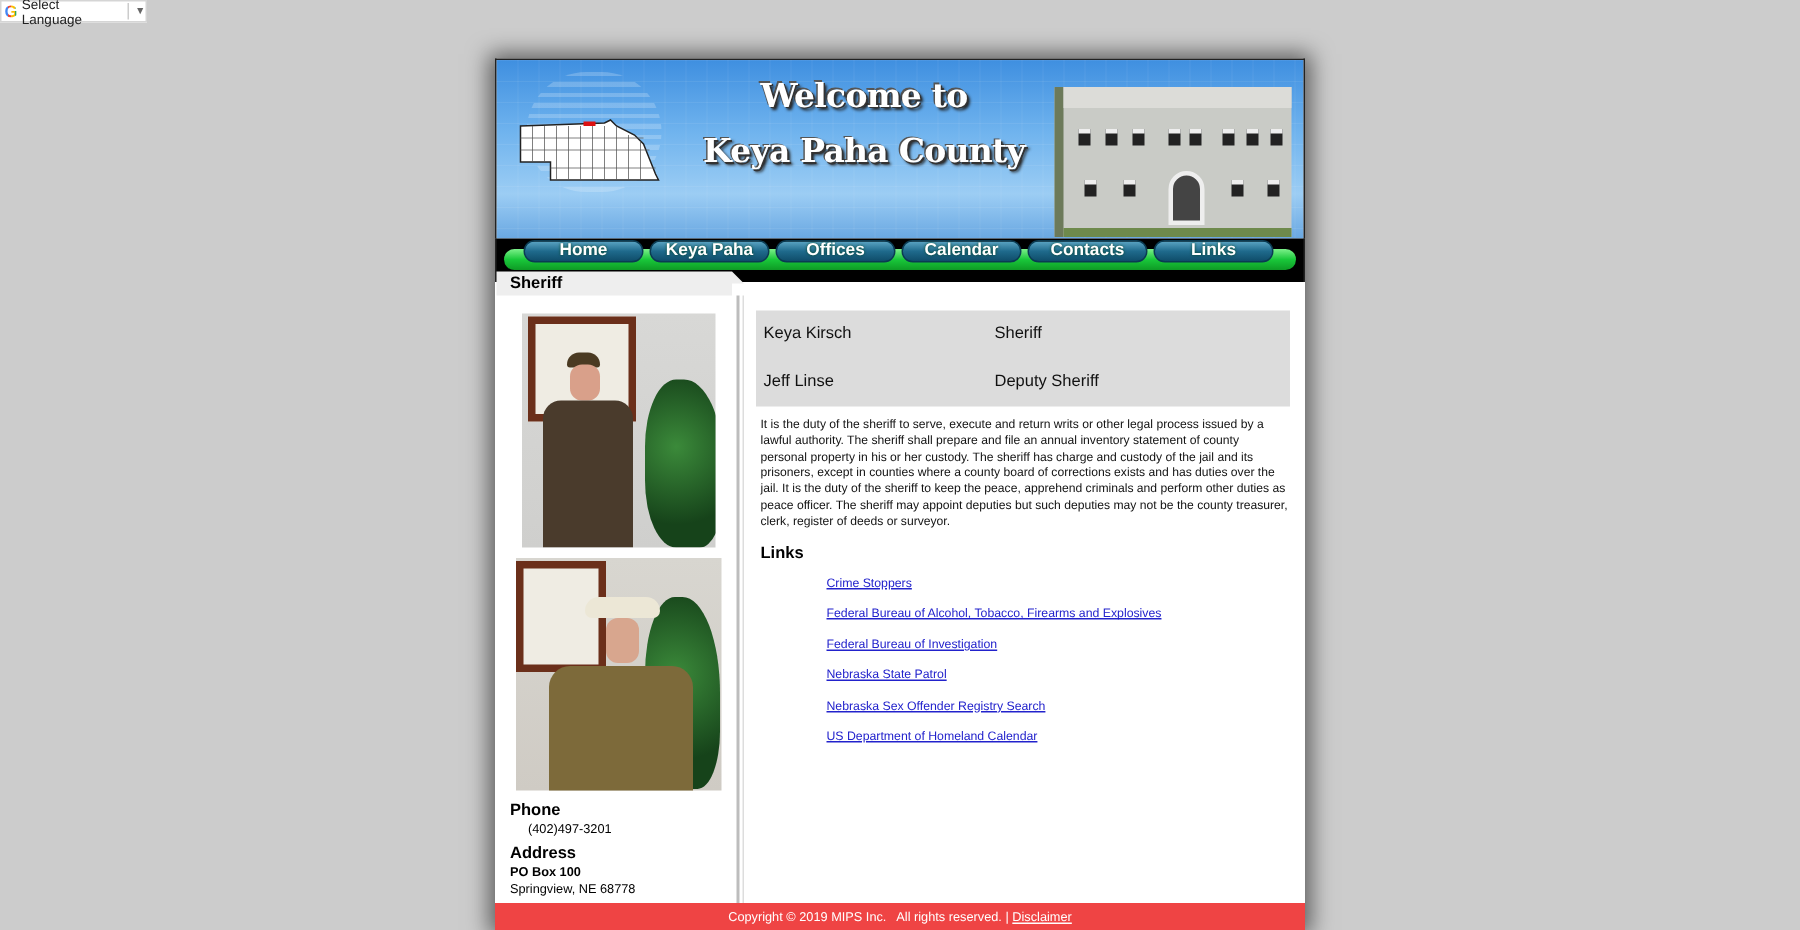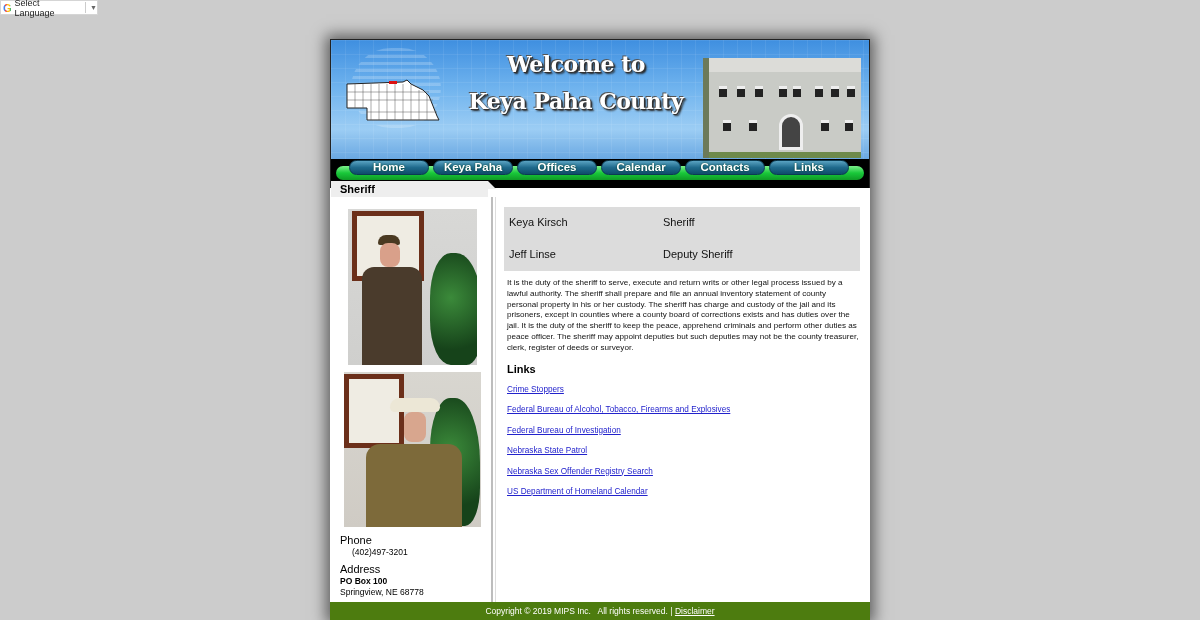--- a/index.html
+++ b/index.html
@@ -47,37 +47,37 @@
 
   
   .left { position: absolute; left: 0; top: 158px; width: 163px; height: 405px; border-right: 2px solid #bdbdbd; }
   .photo { position: absolute; background: #8a8680; overflow: hidden; }
   .photo1 { left: 18px; top: 12px; width: 129px; height: 156px; background: linear-gradient(180deg,#d8d8d6 0%, #cfcfcd 100%); }
   .photo2 { left: 14px; top: 175px; width: 137px; height: 155px; background: linear-gradient(180deg,#d8d6d0 0%, #cfcbc4 100%); }
   .frame { position: absolute; background: #efece3; border: 5px solid #6b2f1a; }
   .plant { position: absolute; border-radius: 40% 50% 30% 40%; background: radial-gradient(circle at 40% 40%, #3b8a3a, #16431a 70%); }
   .person { position: absolute; }
   .label { position: absolute; left: 10px; font-size: 11px; color: #000; }
-  .label.h { font-weight: normal; font-size: 11px; }
+  .label.h { font-weight: bold; font-size: 11px; }
   .label.v { font-size: 8.5px; }
 
   
   .right { position: absolute; left: 165px; top: 158px; width: 375px; height: 405px; border-left: 1px solid #ddd; }
   .staff { position: absolute; left: 8px; top: 10px; width: 356px; height: 64px; background: #dcdcdc; }
   .staff .row { position: absolute; left: 0; width: 100%; height: 32px; font-size: 11px; color: #111; }
   .staff .row .n { position: absolute; left: 5px; top: 9px; }
   .staff .row .r { position: absolute; left: 159px; top: 9px; }
   .desc { position: absolute; left: 11px; top: 81px; width: 352px; font-size: 8.1px; line-height: 10.8px; color: #111; }
   .links-h { position: absolute; left: 11px; top: 166px; font-weight: bold; font-size: 11px; color: #000; }
   .links { position: absolute; left: 11px; top: 181px; list-style: none; }
   .links li { height: 20.4px; }
-  .links a { font-size: 8.2px; color: #1a0dab; color: #2222cc; }
+  .links a { font-size: 8.2px; color: #1a0dab; color: #2222cc; margin-left: 44px; }
 
   
-  .footer { position: absolute; left: 0; top: 563px; width: 540px; height: 18px; background: #4d7c0f; color: #fff; font-size: 8.5px; text-align: center; line-height: 18px; }
+  .footer { position: absolute; left: 0; top: 563px; width: 540px; height: 18px; background: #ef4444; color: #fff; font-size: 8.5px; text-align: center; line-height: 18px; }
   .footer a { color: #fff; text-decoration: underline; }
 </style>
 </head>
 <body>
 
 <div class="gt">
   <span class="g">G</span>
   <span>Select Language</span>
   <span class="sep"></span>
   <span class="arrow">▼</span>

